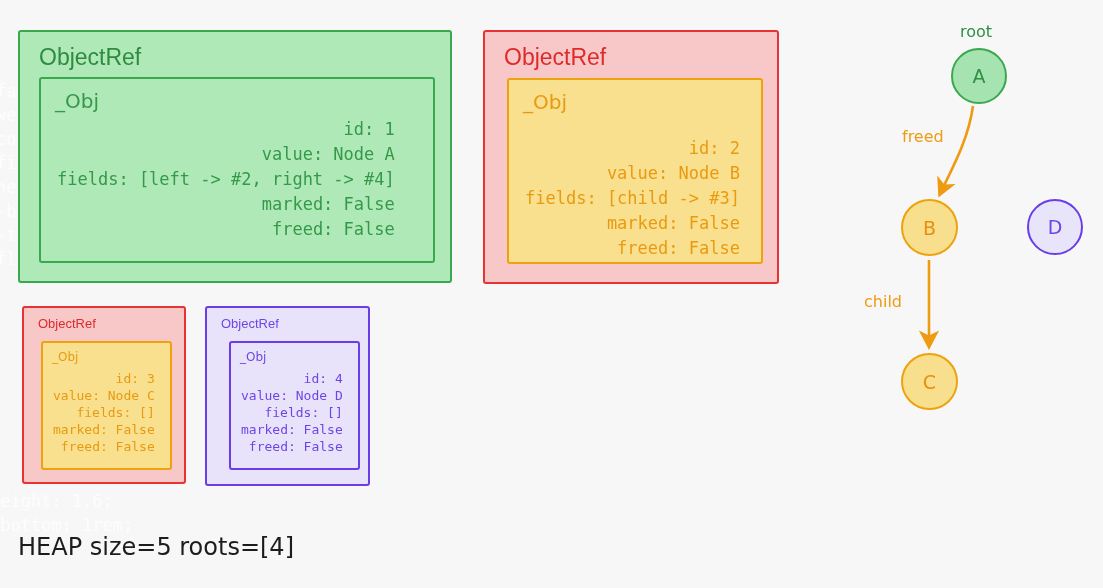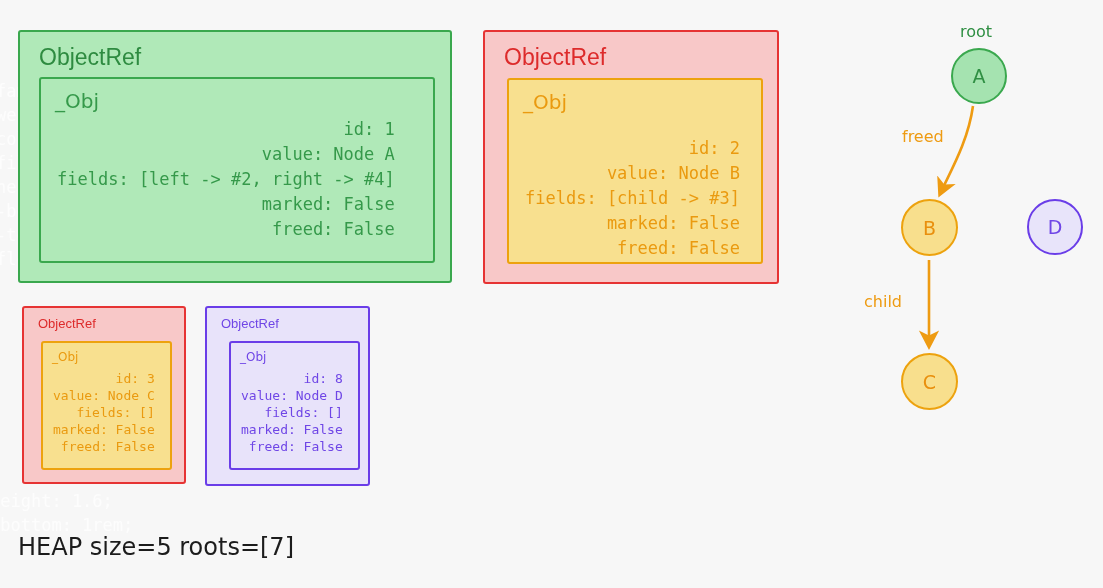--- a/index.html
+++ b/index.html
@@ -189,21 +189,21 @@
 fields: []
 marked: False
 freed: False</div>
     </div>
   </div>
 
   <div class="objref card-sm theme-purple" style="left:205px; top:306px; width:165px; height:180px;">
     <div class="title" style="position:absolute; left:14px; top:9px;">ObjectRef</div>
     <div class="inner theme-purple-inner" style="position:absolute; left:22px; top:33px; width:131px; height:129px;">
       <div class="objname" style="position:absolute; left:9px; top:8px;">_Obj</div>
-      <div class="fieldlist" style="position:absolute; left:10px; top:27px;">id: 8
+      <div class="fieldlist" style="position:absolute; left:10px; top:27px;">id: 4
 value: Node D
 fields: []
 marked: False
 freed: False</div>
     </div>
   </div>
 
   <div class="graph">
 
     <svg class="edges" viewBox="0 0 263 430">
@@ -233,15 +233,15 @@
     </div>
 
     <div class="node node-purple" style="left:187px; top:187px; width:56px; height:56px;">
       <span>D</span>
     </div>
 
     <div class="edge-label" style="left:62px; top:115px;">freed</div>
     <div class="edge-label" style="left:24px; top:280px;">child</div>
   </div>
 
-  <div class="footer">HEAP size=5 roots=[7]</div>
+  <div class="footer">HEAP size=5 roots=[4]</div>
 
 </div>
 
 </body></html>

